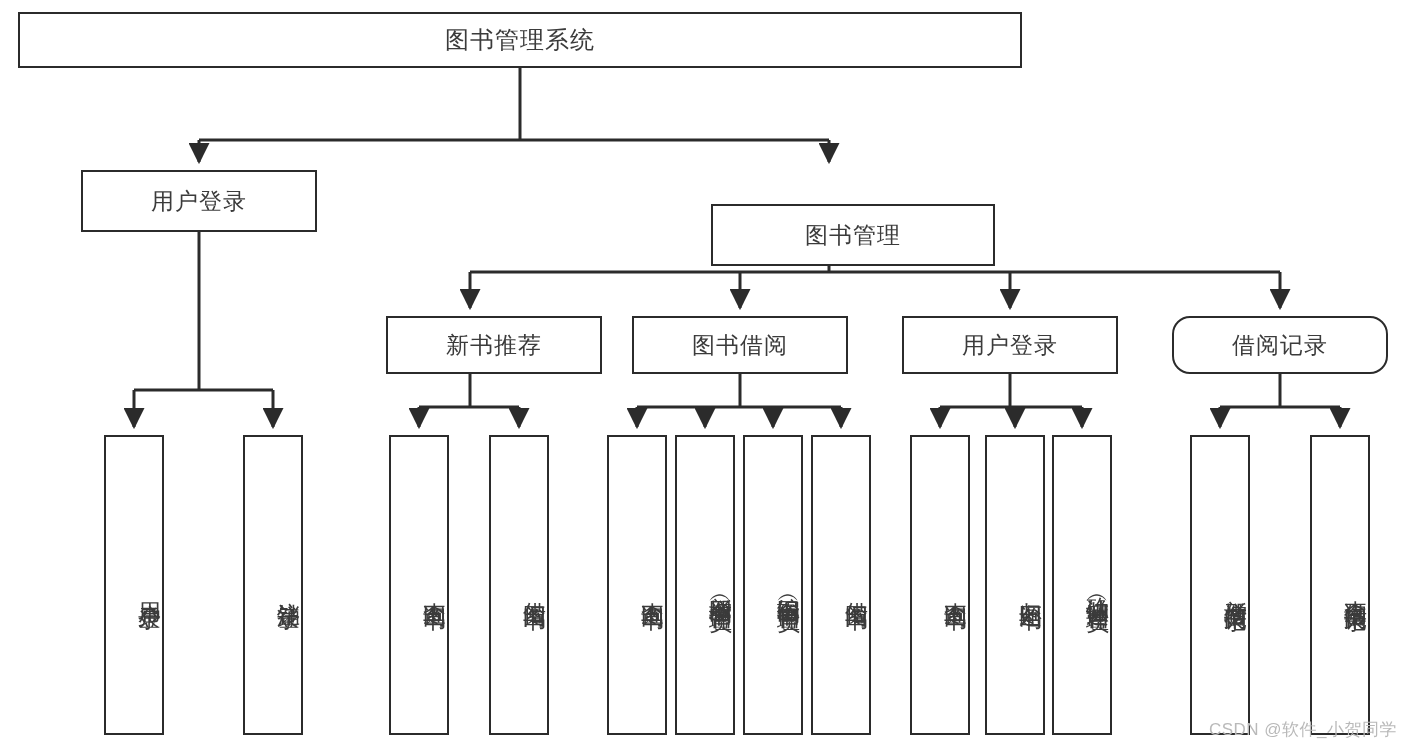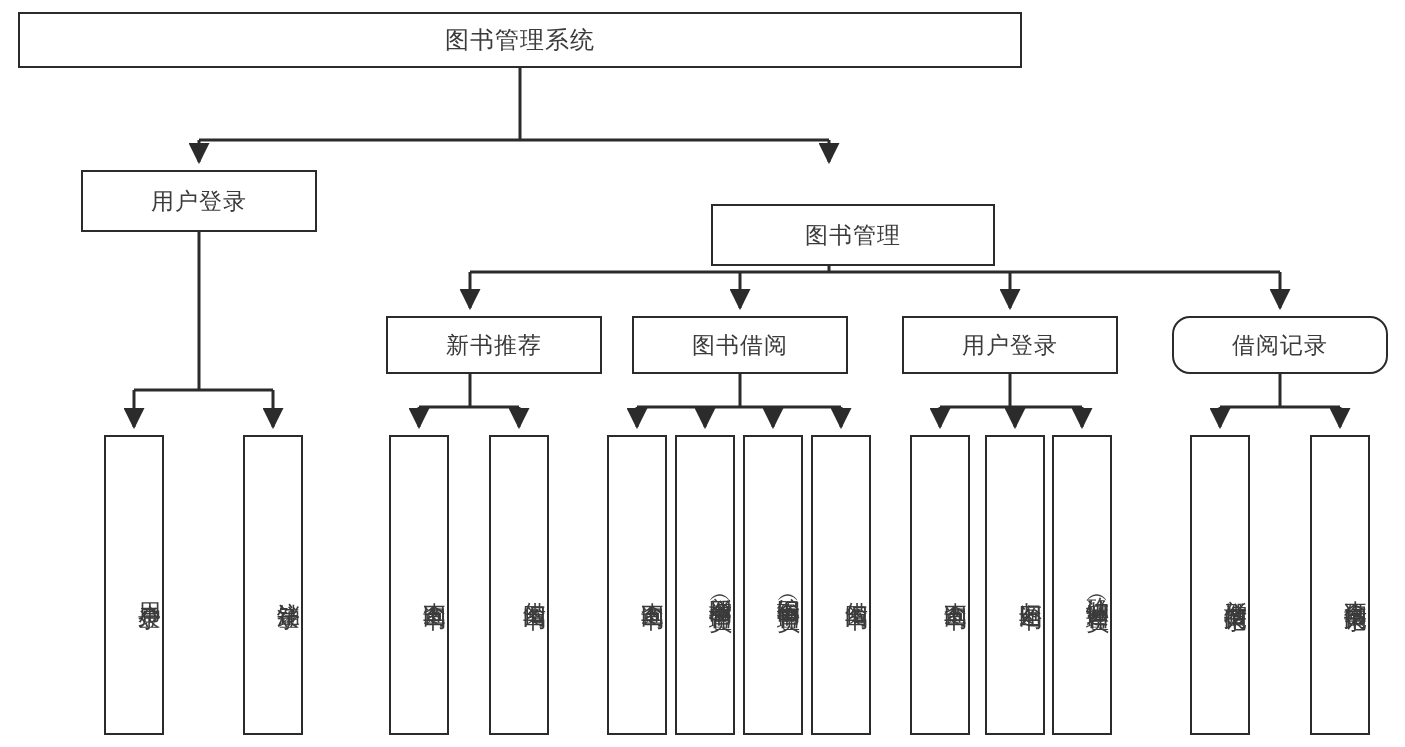--- a/index.html
+++ b/index.html
@@ -185,14 +185,15 @@
     <span class="vtext">确认归还（管理员）</span>
   </div>
 
   <div class="node vert" style="left:1190px; top:435px; width:60px; height:300px;">
     <span class="vtext">新增借阅记录</span>
   </div>
   <div class="node vert" style="left:1310px; top:435px; width:60px; height:300px;">
     <span class="vtext">查询借阅记录</span>
   </div>
 
+  <div class="watermark">CSDN @软件_小贺同学</div>
 
 </div>
 
 </body></html>

